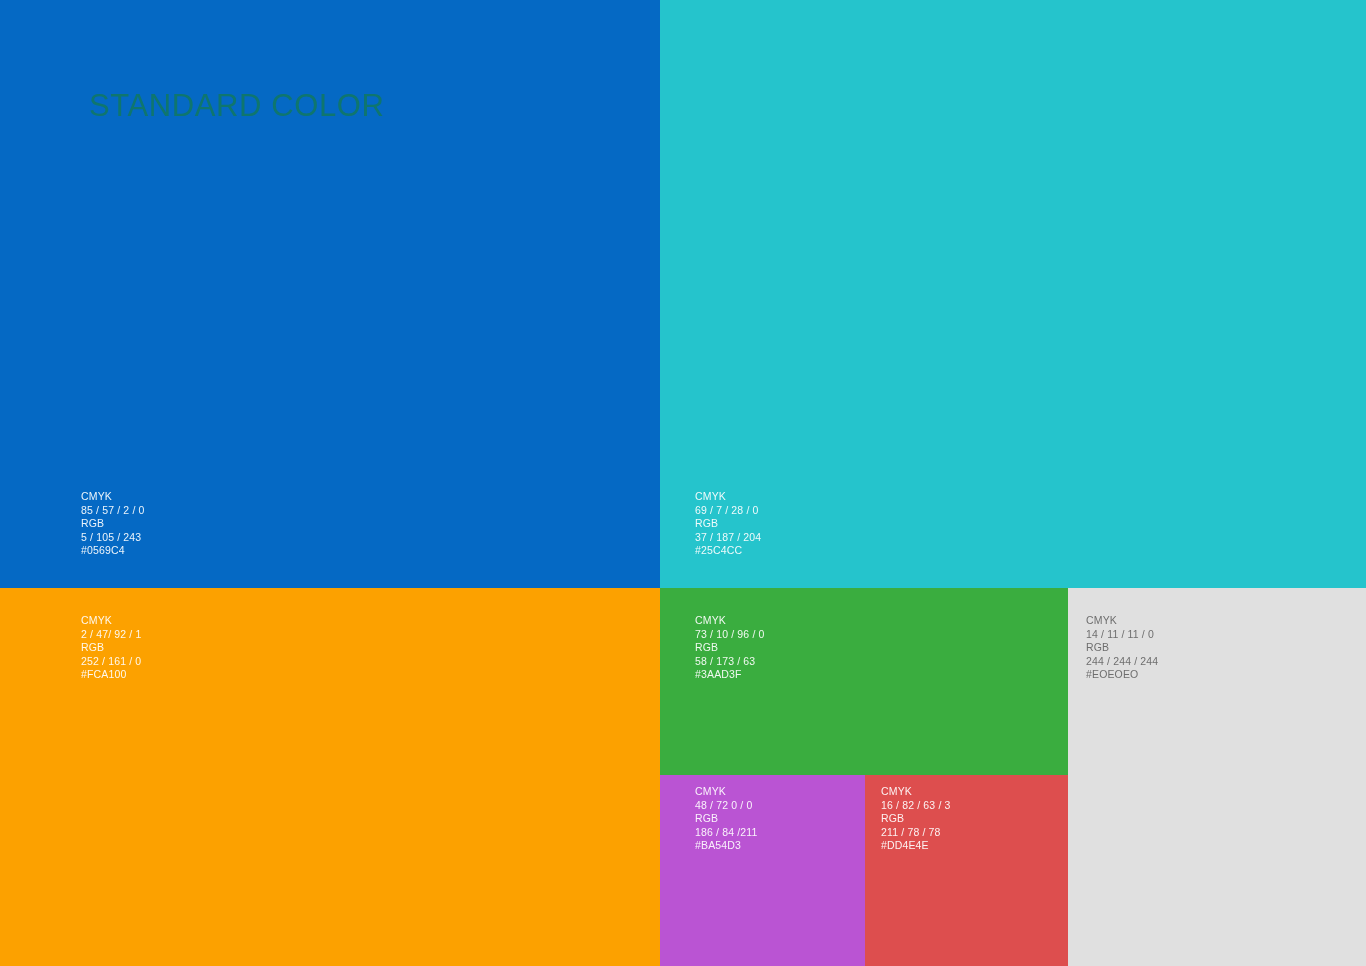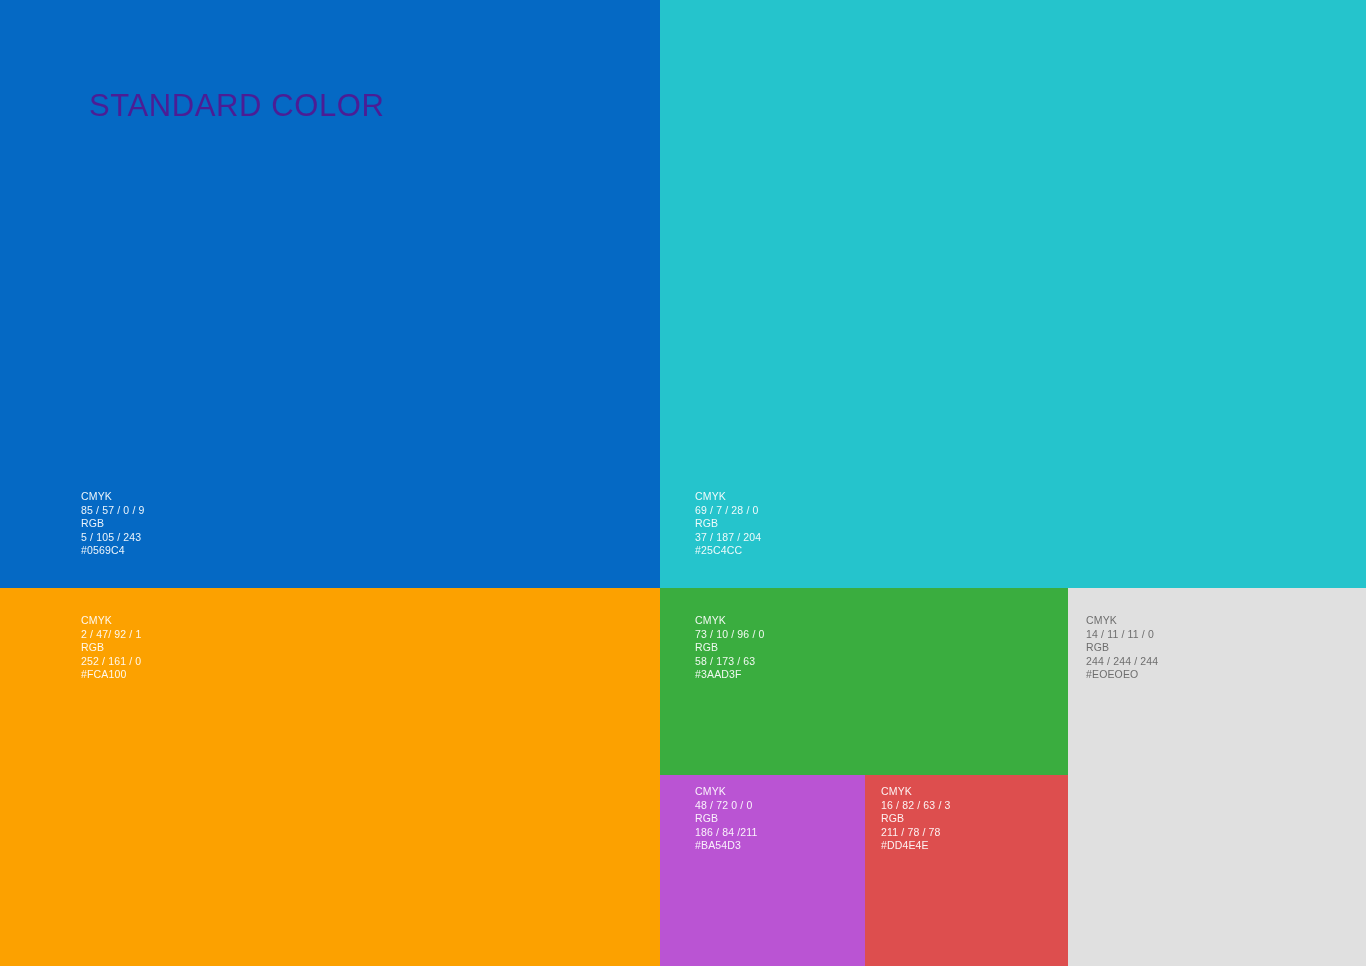--- a/index.html
+++ b/index.html
@@ -52,34 +52,34 @@
   }
 
   #board-title {
     position: absolute;
     left: 89px;
     top: 87px;
     font-size: 31px;
     line-height: 38px;
     font-weight: 300;
     letter-spacing: 0.6px;
-    color: #4c1d95;
+    color: #0f766e;
     white-space: nowrap;
   }
 </style>
 </head>
 <body>
 
 <div id="palette-board">
 
   <div id="swatch-layer">
       <div class="swatch" style="left: 0px; top: 0px; width: 660px; height: 588px; background: rgb(5, 105, 196);">
         <div class="swatch-info info-light" style="left: 81px; top: 490px;">
           <span class="info-line">CMYK</span>
-          <span class="info-line">85 / 57 / 0 / 9</span>
+          <span class="info-line">85 / 57 / 2 / 0</span>
           <span class="info-line">RGB</span>
           <span class="info-line">5 / 105 / 243</span>
           <span class="info-line">#0569C4</span>
         </div>
       </div>
       <div class="swatch" style="left: 660px; top: 0px; width: 706px; height: 588px; background: rgb(37, 196, 204);">
         <div class="swatch-info info-light" style="left: 35px; top: 490px;">
           <span class="info-line">CMYK</span>
           <span class="info-line">69 / 7 / 28 / 0</span>
           <span class="info-line">RGB</span>

